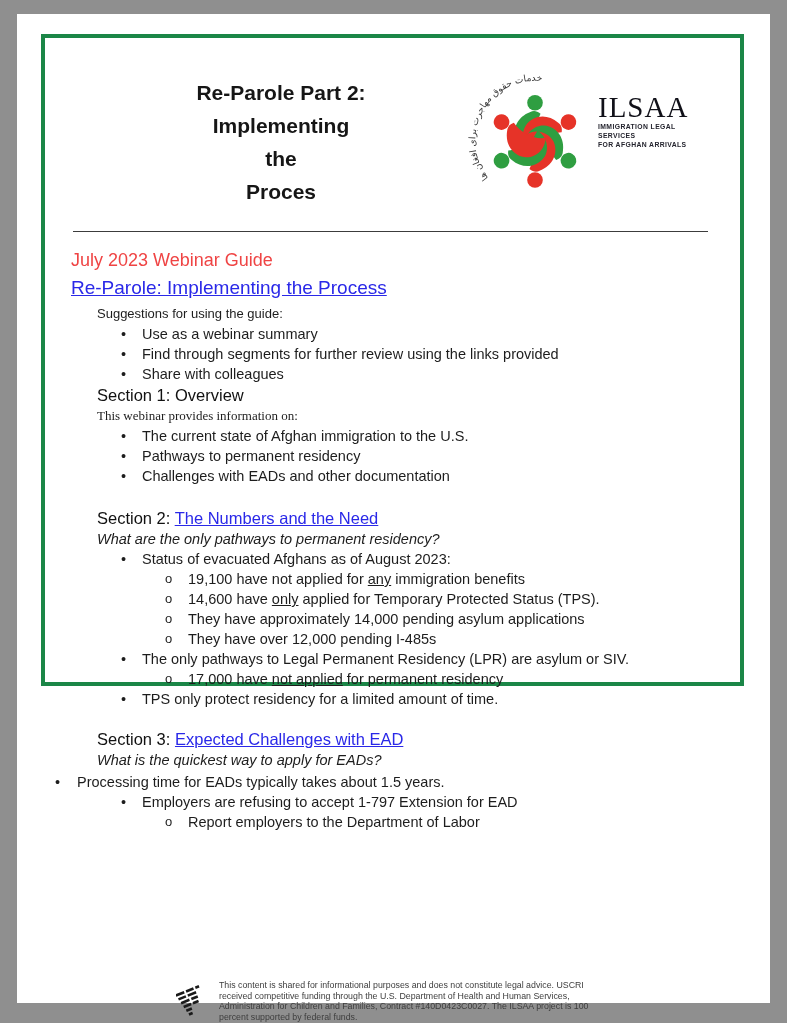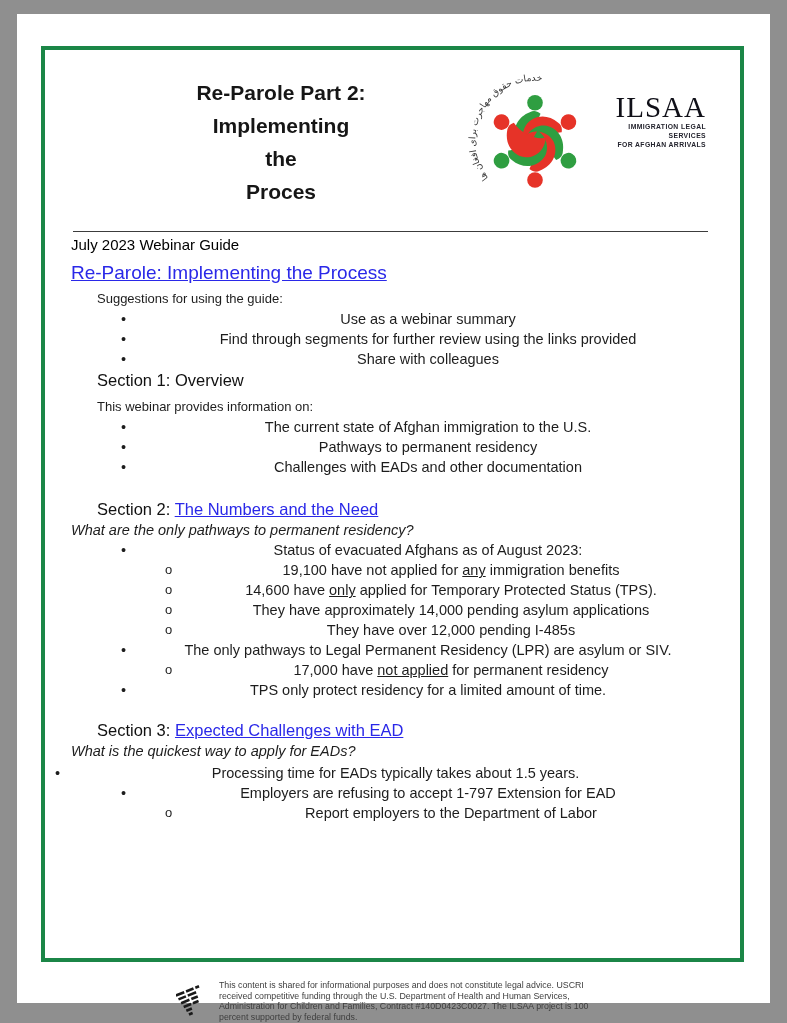--- a/index.html
+++ b/index.html
@@ -17,51 +17,51 @@
     font-family:"Liberation Sans","DejaVu Sans",sans-serif;
     color:var(--text);
     position:relative;
     overflow:hidden;
   }
   .page{
     position:absolute;left:17px;top:14px;width:753px;height:989px;
     background:#ffffff;
   }
   .green-box{
-    position:absolute;left:24px;top:32px;width:703px;height:916px;
+    position:absolute;left:24px;top:20px;width:703px;height:652px;
     border:4px solid var(--border-green);
-    padding:0 26px;
+    padding:12px 26px;
   }
   
   .doc-header{position:relative;height:181px;}
   .title-block{
     position:absolute;left:0;top:26px;width:420px;
     text-align:center;font-weight:bold;font-size:21px;line-height:33px;color:#161616;
   }
   .logo-block{position:absolute;right:8px;top:10px;width:240px;height:150px;}
   .logo-circle{position:absolute;left:0;top:0;}
   .arc-text{font-size:10px;fill:#3a3a3a;font-family:"DejaVu Sans",sans-serif;}
-  .logo-text{position:absolute;left:132px;top:32px;width:108px;text-align:right;}
+  .logo-text{position:absolute;left:132px;top:32px;width:108px;text-align:left;}
   .logo-ilsaa{
     font-family:"Liberation Serif","DejaVu Serif",serif;
     font-size:29px;line-height:30px;color:#101018;letter-spacing:1px;
   }
   .logo-sub{font-size:6.8px;line-height:9px;color:#24242e;letter-spacing:.4px;font-weight:bold;}
   .divider{border:none;border-top:1.6px solid #3c3c3c;margin:0 6px 0 2px;}
   
-  .date-line{font-size:15px;line-height:24px;margin-top:1px;color:#000000;}
+  .date-line{font-size:18px;line-height:24px;margin-top:16px;color:#ef4444;}
   .main-link{font-size:19px;line-height:26px;margin-top:3px;}
   .link{color:var(--link-blue);text-decoration:underline;cursor:pointer;margin-top:43px;}
   .lead{font-size:13px;line-height:20px;margin-left:26px;margin-top:3px;}
   .sect-head{font-size:16.5px;line-height:22px;margin-left:26px;color:#111;}
-  .q{font-size:14.5px;line-height:20px;font-style:italic;}
+  .q{font-size:14.5px;line-height:20px;margin-left:26px;font-style:italic;}
   .s1-gap{}
   .s2-gap{margin-top:21px;}
   .s3-gap{margin-top:19px;}
-  .li{font-size:14.5px;line-height:20px;position:relative;text-align:center;}
+  .li{font-size:14.5px;line-height:20px;position:relative;}
   .li.l1{margin-left:71px;}
   .li.l1::before{content:"\2022";position:absolute;left:-21px;}
   .li.l2{margin-left:117px;}
   .li.l2::before{content:"o";position:absolute;left:-23px;font-size:13px;}
   .li.l0{margin-left:6px;}
   .li.l0::before{content:"\2022";position:absolute;left:-22px;}
   .u{text-decoration:underline;}
   
   .page-footer{
     position:absolute;left:0;top:966px;width:753px;
@@ -115,21 +115,21 @@
 
     <div class="date-line">July 2023 Webinar Guide</div>
     <div class="main-link"><span class="link">Re-Parole: Implementing the Process</span></div>
 
     <div class="lead">Suggestions for using the guide:</div>
     <div class="li l1"><span>Use as a webinar summary</span></div>
     <div class="li l1"><span>Find through segments for further review using the links provided</span></div>
     <div class="li l1"><span>Share with colleagues</span></div>
 
     <div class="sect-head s1-gap">Section 1: Overview</div>
-    <div class="lead" style="margin-top:6px;">This webinar provides information on:</div>
+    <div class="lead" style="margin-top:0;font-family:Liberation Serif, serif;">This webinar provides information on:</div>
     <div class="li l1"><span>The current state of Afghan immigration to the U.S.</span></div>
     <div class="li l1"><span>Pathways to permanent residency</span></div>
     <div class="li l1"><span>Challenges with EADs and other documentation</span></div>
 
     <div class="sect-head s2-gap"><span>Section 2: </span><span class="link">The Numbers and the Need</span></div>
     <div class="q">What are the only pathways to permanent residency?</div>
     <div class="li l1"><span>Status of evacuated Afghans as of August 2023:</span></div>
     <div class="li l2"><span>19,100 have not applied for </span><span class="u">any</span><span> immigration benefits</span></div>
     <div class="li l2"><span>14,600 have </span><span class="u">only</span><span> applied for Temporary Protected Status (TPS).</span></div>
     <div class="li l2"><span>They have approximately 14,000 pending asylum applications</span></div>

